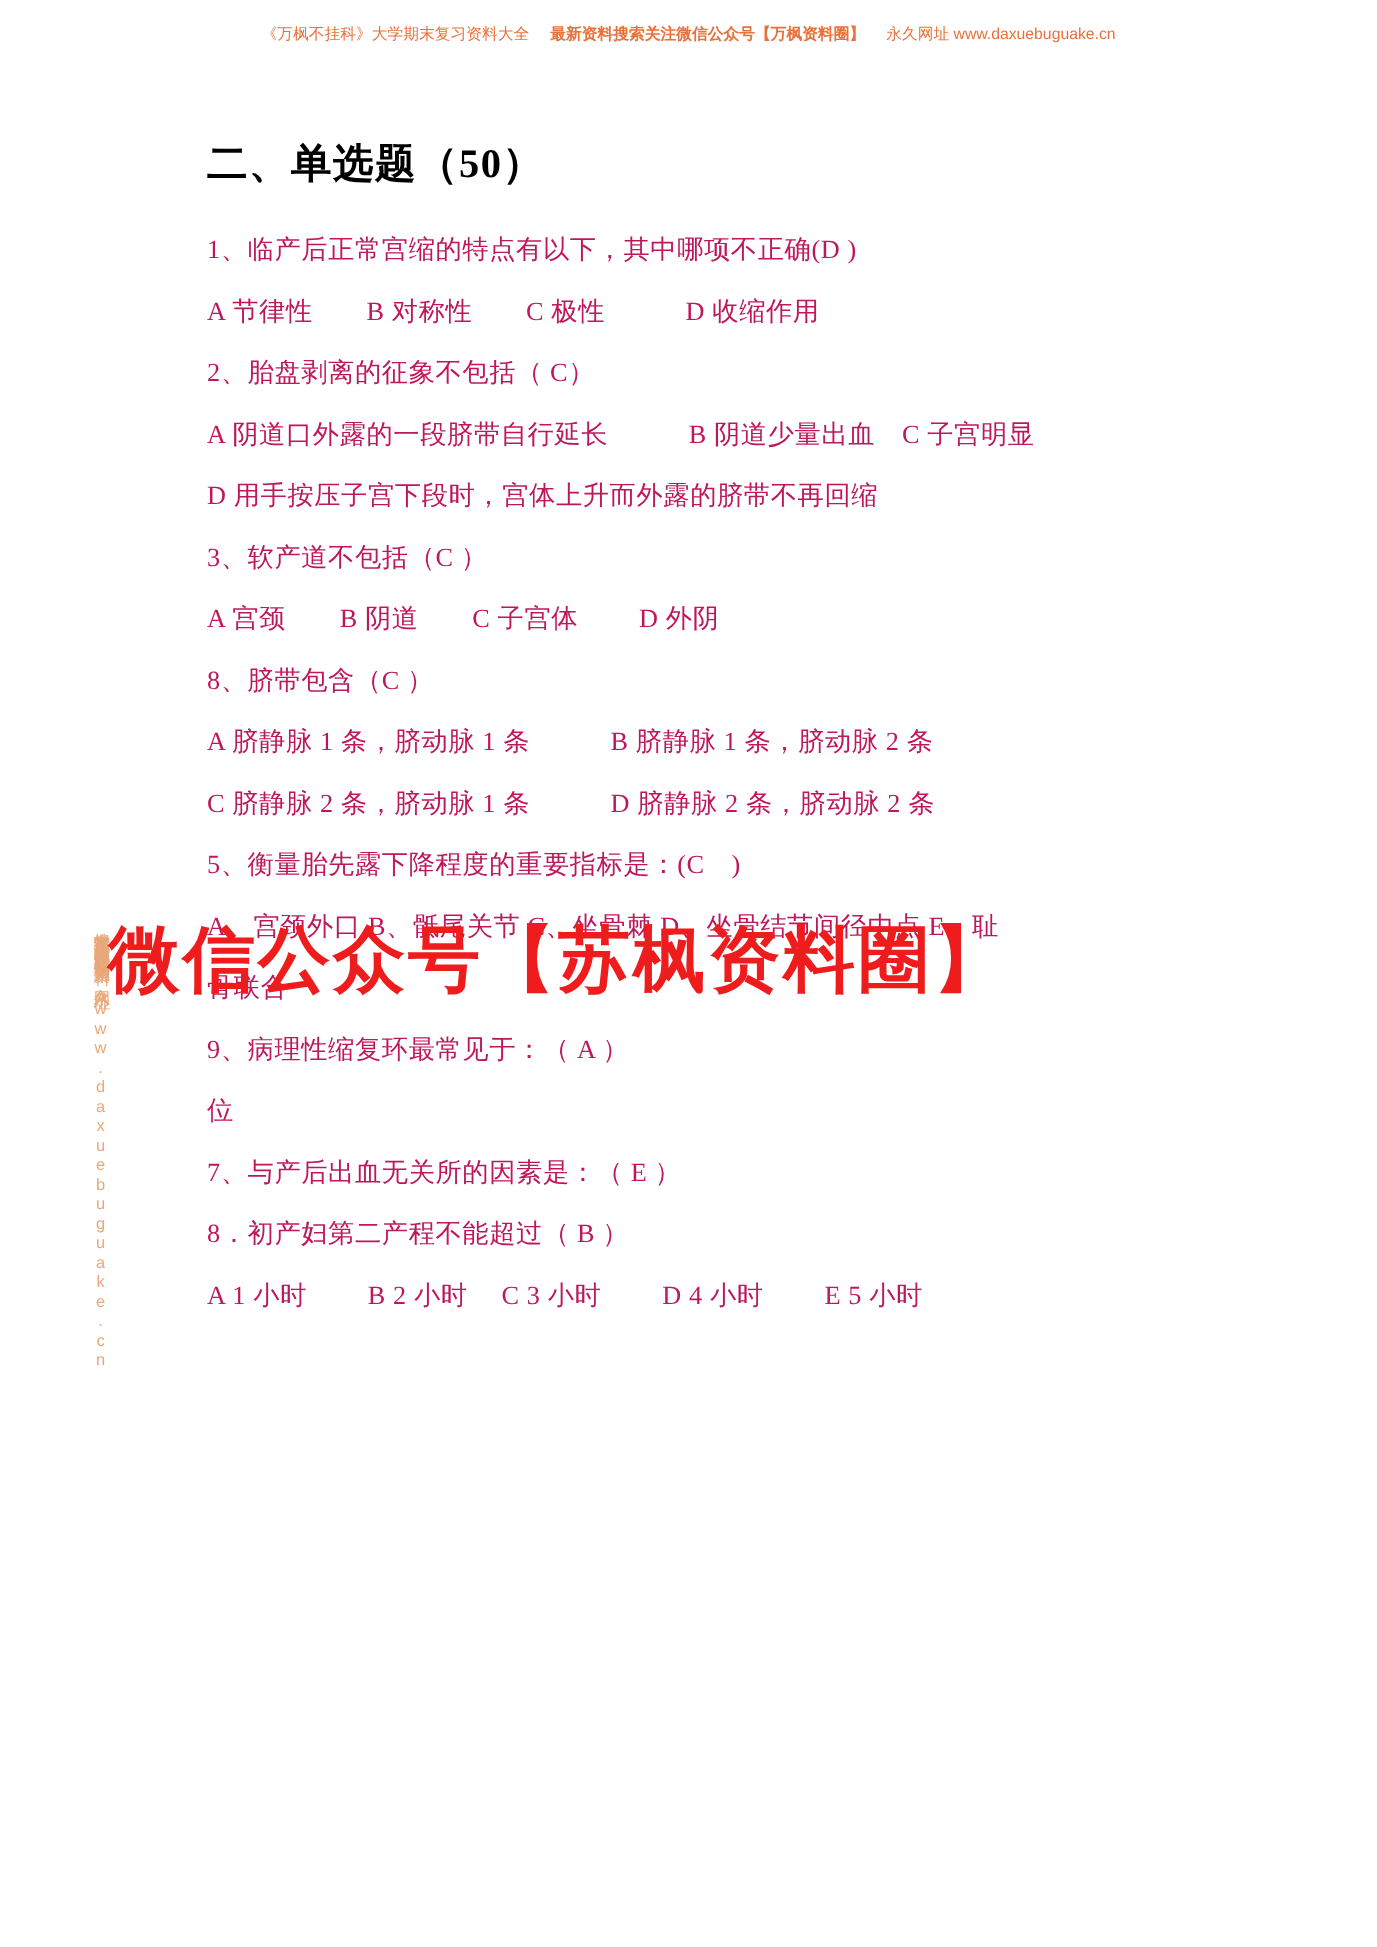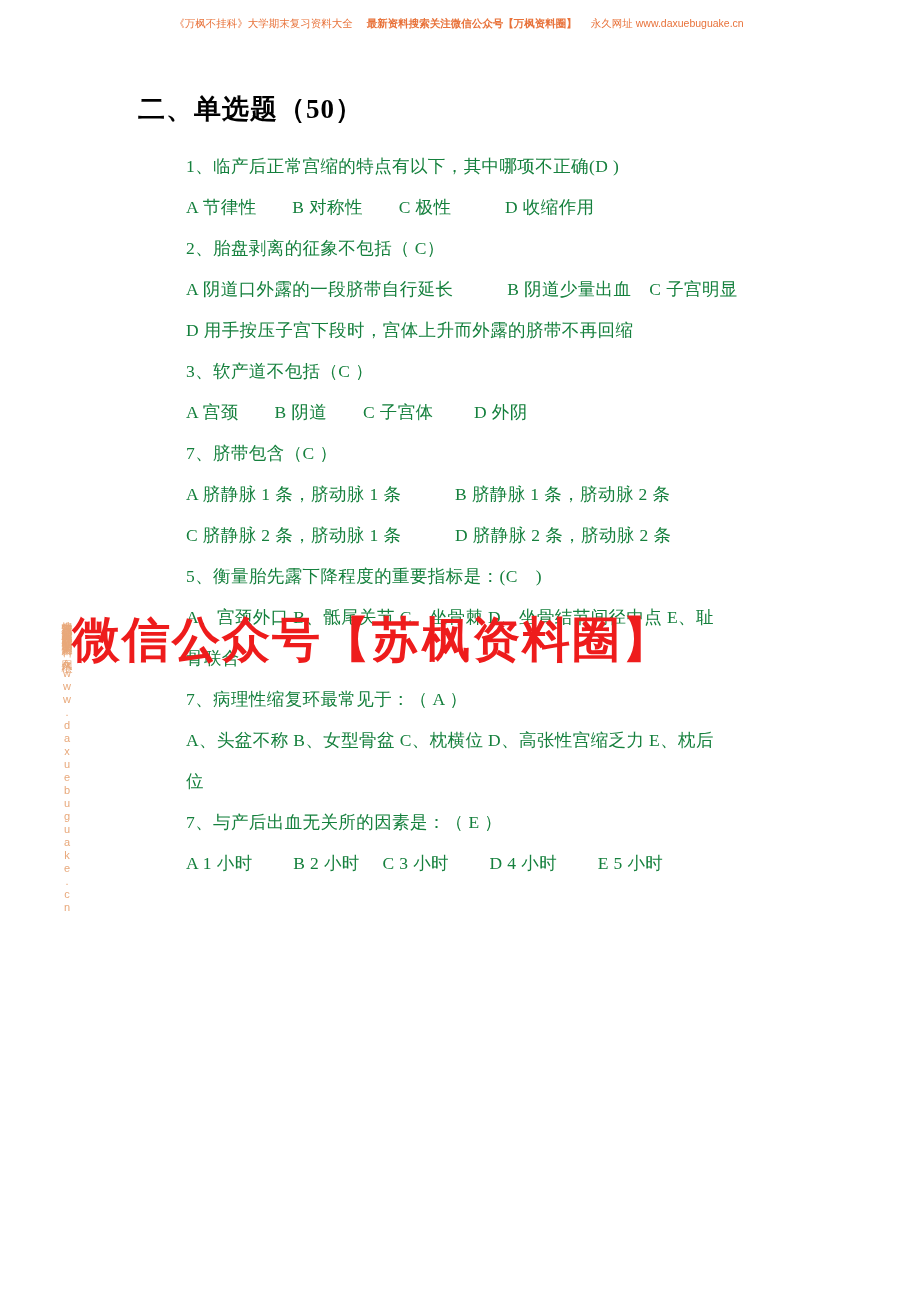--- a/index.html
+++ b/index.html
@@ -44,24 +44,23 @@
     line-height: 38px;
     letter-spacing: 1px;
     margin: 0 0 18px 0;
     font-family: "Liberation Serif", "DejaVu Serif", serif;
     color: #000;
   }
 
   .q-line {
     font-size: 17.5px;
     line-height: 41px;
-    color: #15803d;
+    color: #be185d;
     letter-spacing: 0.4px;
     white-space: pre-wrap;
-    margin-left: 48px;
   }
 
   
   .side-watermark {
     position: absolute;
     left: 52px;
     top: 612px;
     width: 26px;
     height: 480px;
     writing-mode: vertical-rl;
@@ -99,28 +98,28 @@
 
   <h1 class="section-title">二、单选题（50）</h1>
 
   <div class="q-line">1、临产后正常宫缩的特点有以下，其中哪项不正确(D )</div>
   <div class="q-line">A 节律性　　B 对称性　　C 极性　　　D 收缩作用</div>
   <div class="q-line">2、胎盘剥离的征象不包括（ C）</div>
   <div class="q-line">A 阴道口外露的一段脐带自行延长　　　B 阴道少量出血　C 子宫明显</div>
   <div class="q-line">D 用手按压子宫下段时，宫体上升而外露的脐带不再回缩</div>
   <div class="q-line">3、软产道不包括（C ）</div>
   <div class="q-line">A 宫颈　　B 阴道　　C 子宫体　　 D 外阴</div>
-  <div class="q-line">7、脐带包含（C ）</div>
+  <div class="q-line">8、脐带包含（C ）</div>
   <div class="q-line">A 脐静脉 1 条，脐动脉 1 条　　　B 脐静脉 1 条，脐动脉 2 条</div>
   <div class="q-line">C 脐静脉 2 条，脐动脉 1 条　　　D 脐静脉 2 条，脐动脉 2 条</div>
   <div class="q-line">5、衡量胎先露下降程度的重要指标是：(C　)</div>
   <div class="q-line">A、宫颈外口 B、骶尾关节 C、坐骨棘 D、坐骨结节间径中点 E、耻</div>
   <div class="q-line">骨联合</div>
-  <div class="q-line">7、病理性缩复环最常见于：（ A ）</div>
-  <div class="q-line">A、头盆不称 B、女型骨盆 C、枕横位 D、高张性宫缩乏力 E、枕后</div>
+  <div class="q-line">9、病理性缩复环最常见于：（ A ）</div>
   <div class="q-line">位</div>
   <div class="q-line">7、与产后出血无关所的因素是：（ E ）</div>
+  <div class="q-line">8．初产妇第二产程不能超过（ B ）</div>
   <div class="q-line">A 1 小时　　 B 2 小时　 C 3 小时　　 D 4 小时　　 E 5 小时</div>
 </div>
 
 <div class="side-watermark">搜索关注微信公众号【苏枫资料圈】获取最新大学期末资料，永久网址 www.daxuebuguake.cn</div>
 
 <div class="red-watermark">微信公众号【苏枫资料圈】</div>
 
 </body></html>

